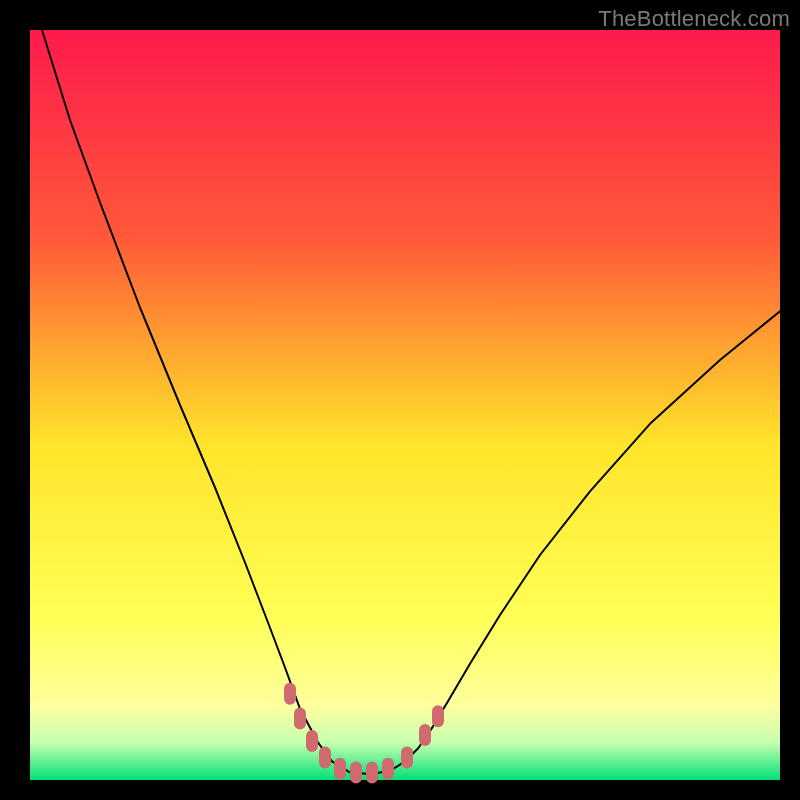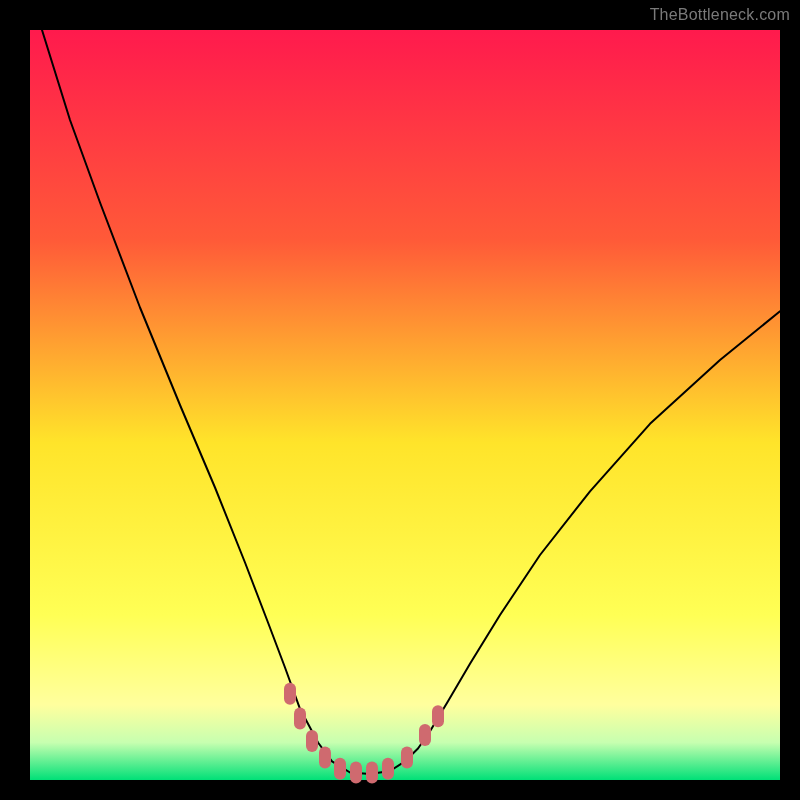--- a/index.html
+++ b/index.html
@@ -15,21 +15,21 @@
     position: relative;
     width: 800px;
     height: 800px;
     background: #000;
   }
   .watermark {
     position: absolute;
     top: 6px;
     right: 10px;
     color: #7a7a7a;
-    font-size: 16px;
+    font-size: 22px;
     font-weight: 400;
     letter-spacing: 0.2px;
     z-index: 5;
     user-select: none;
   }
   svg.plot {
     position: absolute;
     left: 0;
     top: 0;
     width: 800px;

